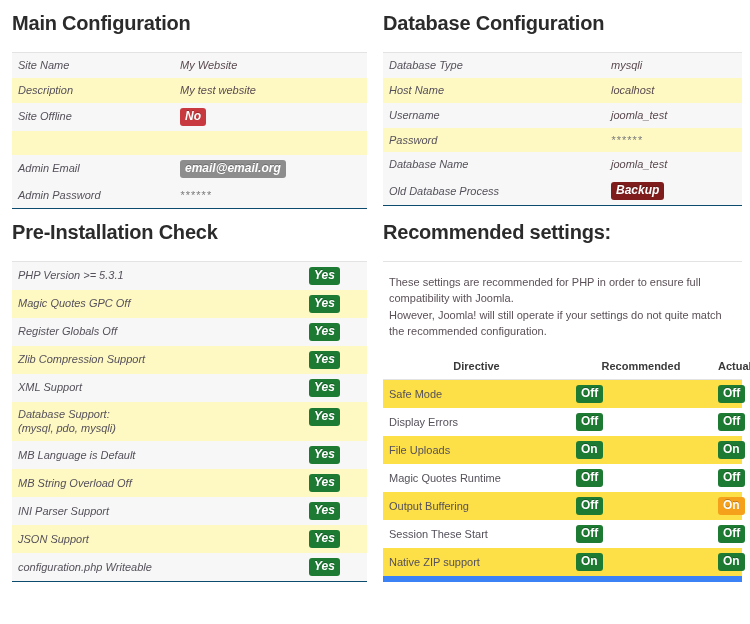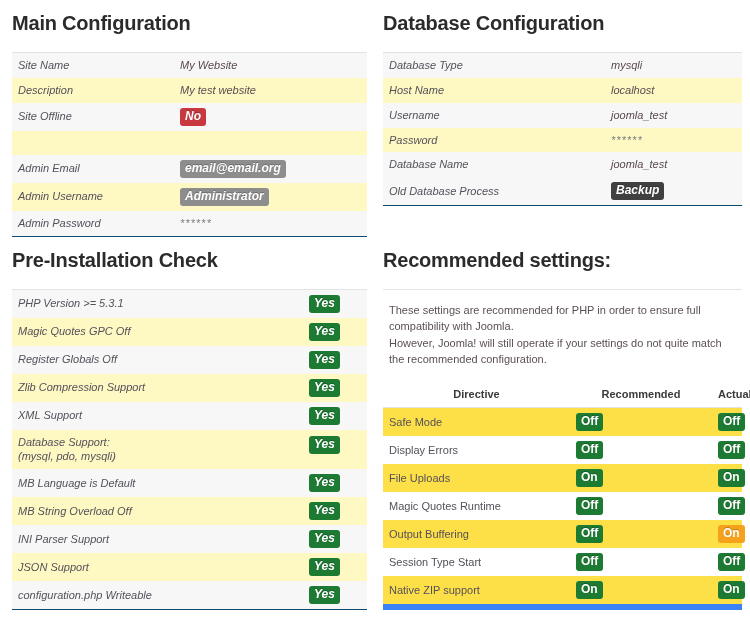--- a/index.html
+++ b/index.html
@@ -84,21 +84,21 @@
     padding: 1px 5px 2px 5px;
     border-radius: 3px;
     font-size: 12px;
     font-weight: bold;
     color: #ffffff;
     line-height: 1.25;
     text-shadow: 0 -1px 0 rgba(0,0,0,0.25);
     white-space: nowrap;
   }
   .badge.green   { background: #1d7a33; }
-  .badge.green2  { background: #404040; text-align: center; }
+  .badge.green2  { background: #7f1d1d; text-align: center; }
   .badge.red     { background: #c7393f; }
   .badge.orange  { background: #f5a11b; }
   .badge.gray    { background: #8d8d8d; }
   .dots {
     color: #7a7a7a;
     letter-spacing: 1px;
     font-size: 11px;
   }
   .note {
     font-size: 11px;
@@ -169,26 +169,20 @@
           <tr>
             <td class="spacer-rows"></td>
             <td class="spacer-rows"></td>
           </tr>
           <tr class="alt">
             <td class="label">Admin Email</td>
             <td class="value">
               <span class="badge gray">email@email.org</span>
             </td>
           </tr>
-          <tr>
-            <td class="label">Admin Username</td>
-            <td class="value">
-              <span class="badge gray">Administrator</span>
-            </td>
-          </tr>
           <tr class="alt">
             <td class="label">Admin Password</td>
             <td class="value">
               <span class="dots">******</span>
             </td>
           </tr>
         </tbody>
       </table>
     </div>
 
@@ -365,21 +359,21 @@
           <tr class="alt">
             <td class="c-dir">Output Buffering</td>
             <td class="c-rec">
               <span class="badge green">Off</span>
             </td>
             <td class="c-act">
               <span class="badge orange">On</span>
             </td>
           </tr>
           <tr>
-            <td class="c-dir">Session Type Start</td>
+            <td class="c-dir">Session These Start</td>
             <td class="c-rec">
               <span class="badge green">Off</span>
             </td>
             <td class="c-act">
               <span class="badge green">Off</span>
             </td>
           </tr>
           <tr class="alt">
             <td class="c-dir">Native ZIP support</td>
             <td class="c-rec">

